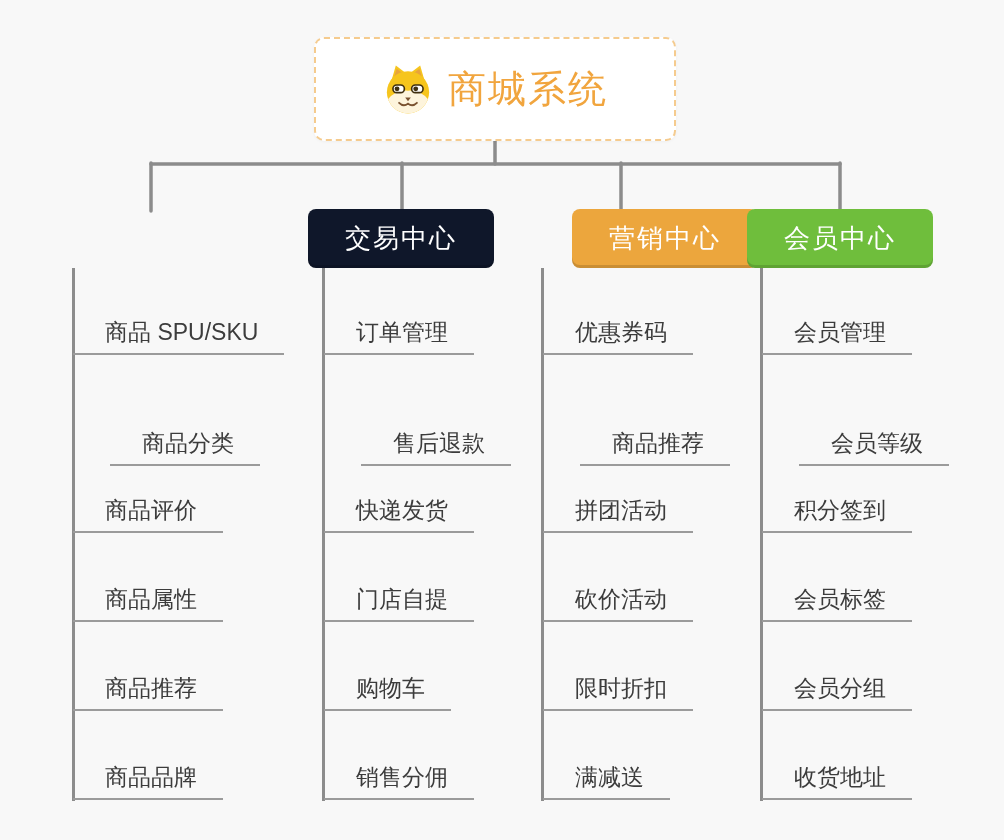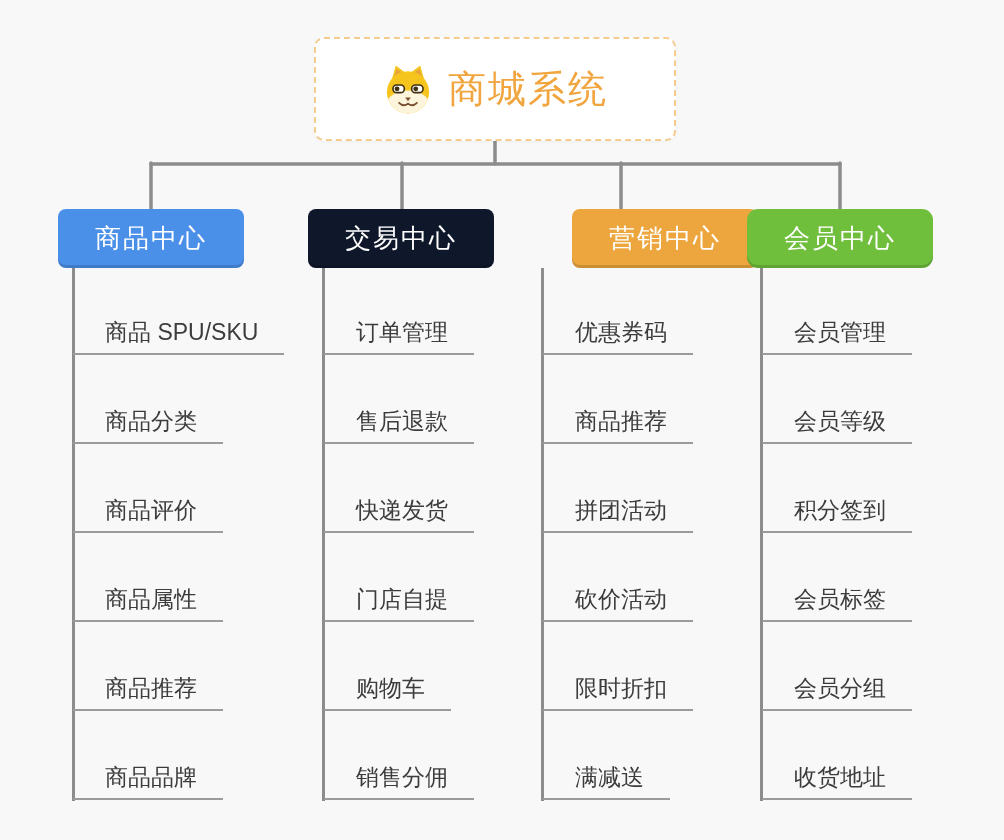--- a/index.html
+++ b/index.html
@@ -50,21 +50,21 @@
     align-items: center;
     justify-content: center;
     color: #FFFFFF;
     font-size: 26px;
     letter-spacing: 2px;
     box-shadow: inset 0 -3px 0 rgba(0,0,0,0.14);
   }
   .branch-0 { left: 58px; }
   .branch-1 { left: 308px; }
   .branch-2 { left: 528px; margin-left: 44px; }
-  .branch-3 { left: 747px; border-radius: 11px; }
+  .branch-3 { left: 747px; }
   .spine {
     position: absolute;
     top: 268px;
     width: 3px;
     height: 533px;
     background: #8F8F8F;
   }
   .spine-0 { left: 72px; }
   .spine-1 { left: 322px; }
   .spine-2 { left: 541px; }
@@ -81,21 +81,21 @@
     white-space: nowrap;
     font-size: 23px;
     line-height: 30px;
     color: #3C3C3C;
     padding: 0 26px 6px 32px;
     border-bottom: 2px solid #9B9B9B;
     cursor: default;
     text-align: center;
   }
   .row-0 { top: 317px; }
-  .row-1 { top: 406px; }
+  .row-1 { top: 428px; margin-left: 37px; }
   .row-2 { top: 495px; }
   .row-3 { top: 584px; }
   .row-4 { top: 673px; }
   .row-5 { top: 762px; }
 </style>
 </head>
 <body>
 
 <div class="canvas">
 
@@ -122,21 +122,20 @@
       <rect x="13.5" y="27" width="14" height="9.5" rx="4.5" fill="#FFFFFF" stroke="#40300F" stroke-width="2"></rect>
       <rect x="36.5" y="27" width="14" height="9.5" rx="4.5" fill="#FFFFFF" stroke="#40300F" stroke-width="2"></rect>
       <circle cx="18.5" cy="31.8" r="3" fill="#40300F"></circle>
       <circle cx="41.5" cy="31.8" r="3" fill="#40300F"></circle>
       <path d="M28.5,42.5 L35.5,42.5 L32,47 Z" fill="#7A5230"></path>
       <path d="M21,49 Q26.5,54.5 32,50 Q37.5,54.5 43,49" stroke="#7A5230" stroke-width="2.2" fill="none" stroke-linecap="round"></path>
     </svg>
     <span class="root-title" style="color: rgb(241, 165, 62);">商城系统</span>
   </div>
 
-  <div class="branch-node branch-0" style="background-color: rgb(74, 144, 232);">商品中心</div>
   <div class="branch-node branch-1" style="background-color: #0f172a;">交易中心</div>
   <div class="branch-node branch-2" style="background-color: rgb(236, 166, 61);">营销中心</div>
   <div class="branch-node branch-3" style="background-color: rgb(111, 190, 60);">会员中心</div>
 
   <div class="spine spine-0" style="background-color: rgb(140, 140, 140);"></div>
   <div class="spine spine-1" style="background-color: rgb(140, 140, 140);"></div>
   <div class="spine spine-2" style="background-color: rgb(140, 140, 140);"></div>
   <div class="spine spine-3" style="background-color: rgb(140, 140, 140);"></div>
 
   <div class="column col-0">

